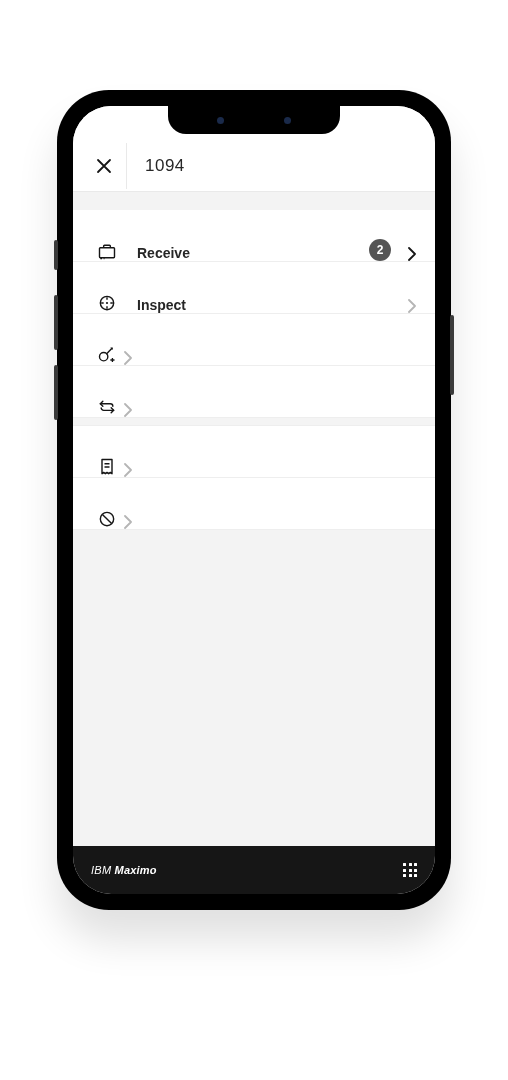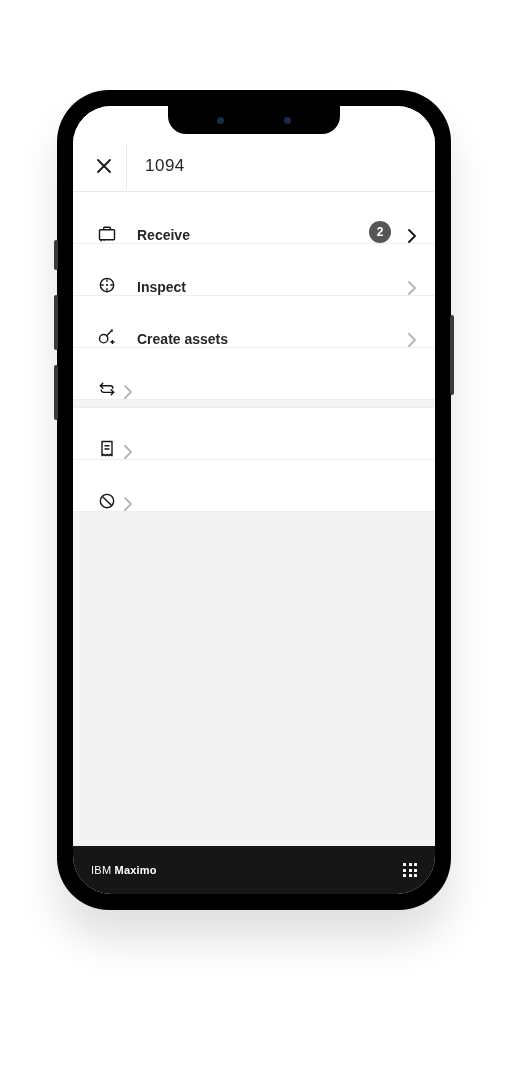--- a/index.html
+++ b/index.html
@@ -32,20 +32,21 @@
     }
     .screen {
       width: 100%;
       height: 100%;
       background: #f3f3f3;
       border-radius: 38px;
       overflow: hidden;
       display: flex;
       flex-direction: column;
       position: relative;
+      gap: 18px;
     }
     .notch {
       position: absolute;
       top: 0;
       left: 50%;
       transform: translateX(-50%);
       width: 172px;
       height: 28px;
       background: #000;
       border-bottom-left-radius: 18px;
@@ -131,20 +132,21 @@
 
     .footer {
       height: 48px;
       background: #161616;
       display: flex;
       align-items: center;
       justify-content: space-between;
       padding: 0 18px;
       color: #fff;
       font-size: 11px;
+      font-style: italic;
     }
     .footer .brand .b1 { font-weight: 300; letter-spacing: 0.3px; }
     .footer .brand .b2 { font-weight: 700; letter-spacing: 0.2px; }
     .grid-icon {
       width: 14px; height: 14px;
       display: grid;
       grid-template-columns: repeat(3, 3px);
       grid-template-rows: repeat(3, 3px);
       gap: 2.5px;
     }
@@ -215,21 +217,20 @@
 
         <div class="row">
           <span class="icon">
             <svg width="20" height="20" viewBox="0 0 24 24" fill="none" stroke="#161616" stroke-width="1.7">
               <circle cx="8" cy="14" r="5"></circle>
               <path d="M11 11 L18 4"></path>
               <path d="M16 3 l3 0 l0 3 Z" fill="#161616" stroke="none"></path>
               <path d="M16 18 h5 M18.5 15.5 v5" stroke-width="1.6"></path>
             </svg>
           </span>
-          <span class="label">Create assets</span>
           <span class="chev">
             <svg width="10" height="14" viewBox="0 0 8 14">
                 <path d="M1 1 L7 7 L1 13" stroke="#b5b5b5" stroke-width="1.8" fill="none" stroke-linecap="round" stroke-linejoin="round"></path>
               </svg>
           </span>
         </div>
 
         <div class="row">
           <span class="icon">
             <svg width="20" height="20" viewBox="0 0 24 24" fill="none" stroke="#161616" stroke-width="1.7" stroke-linecap="round" stroke-linejoin="round">

